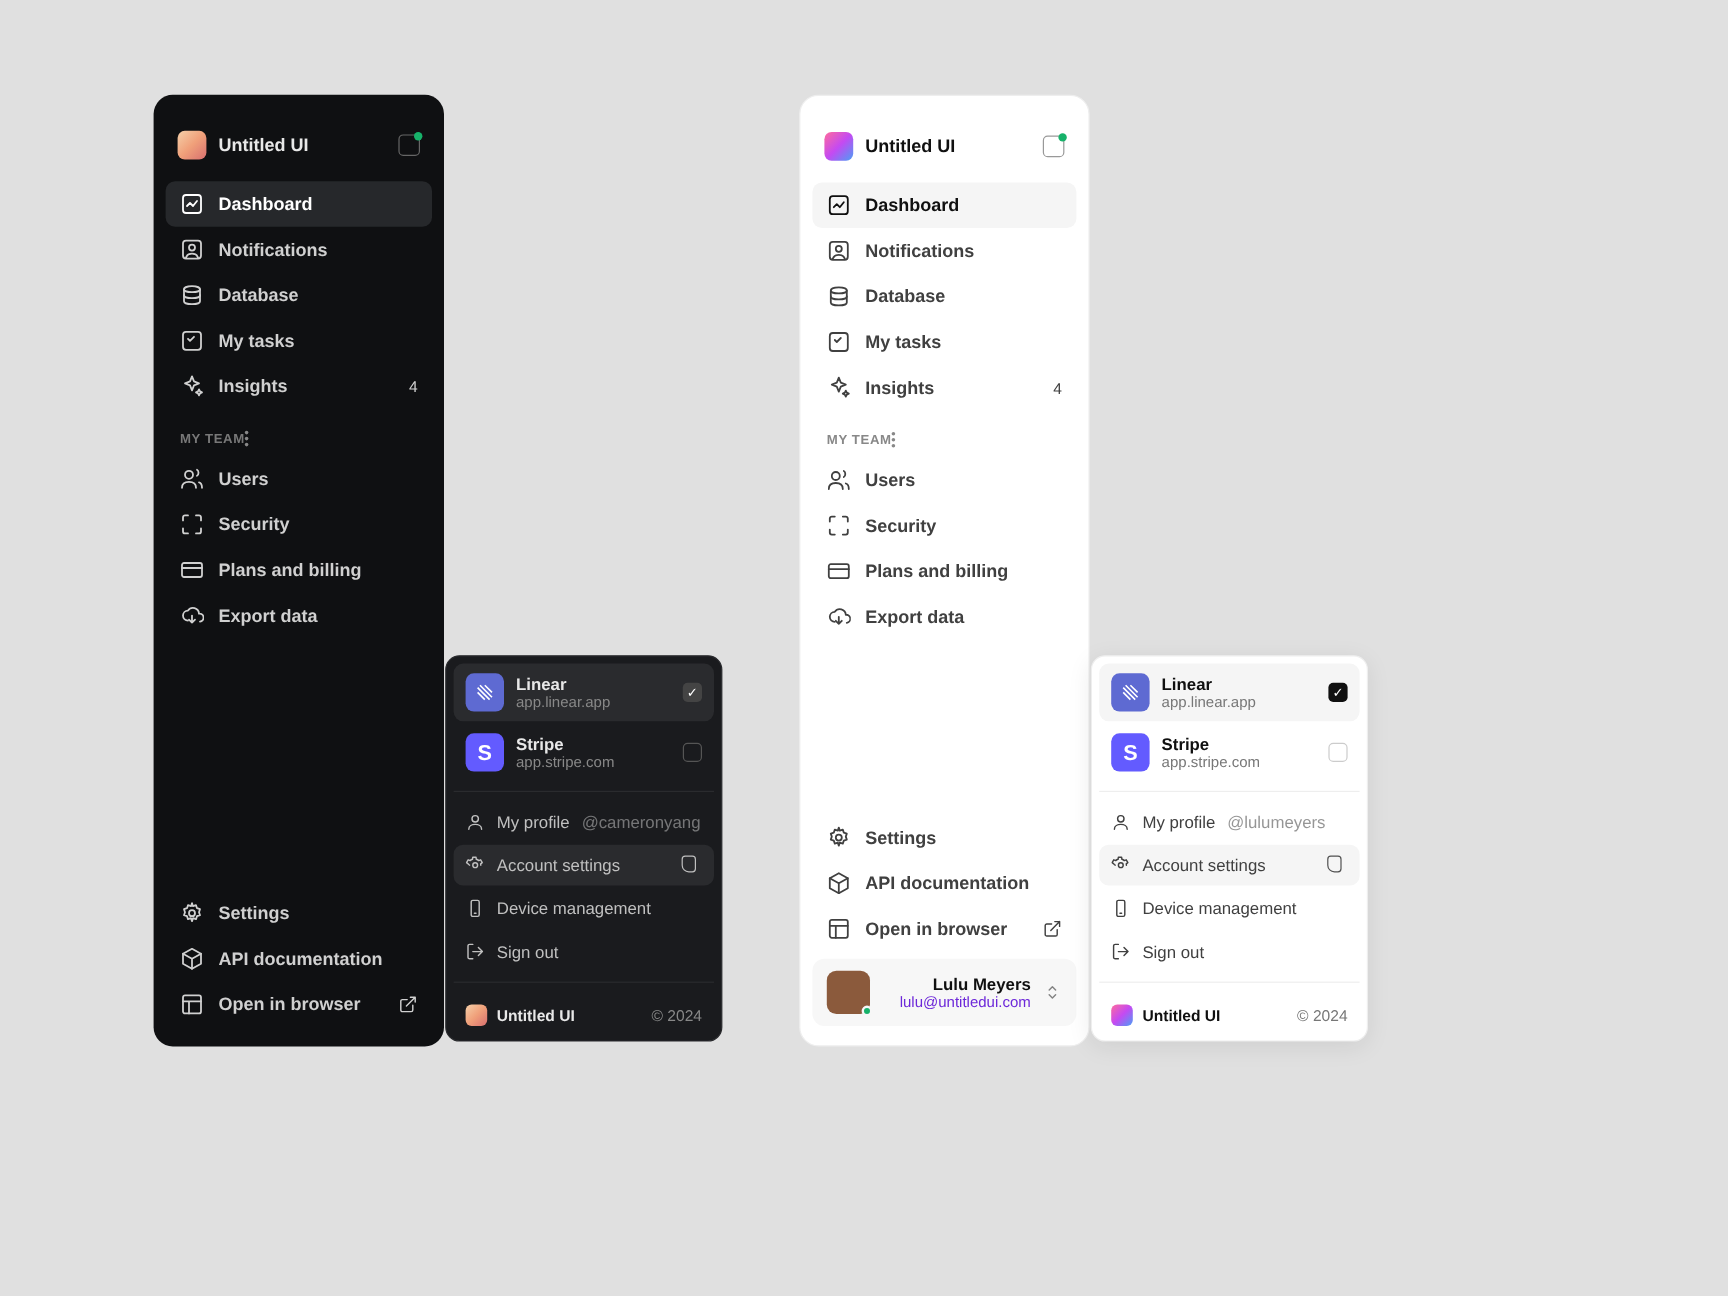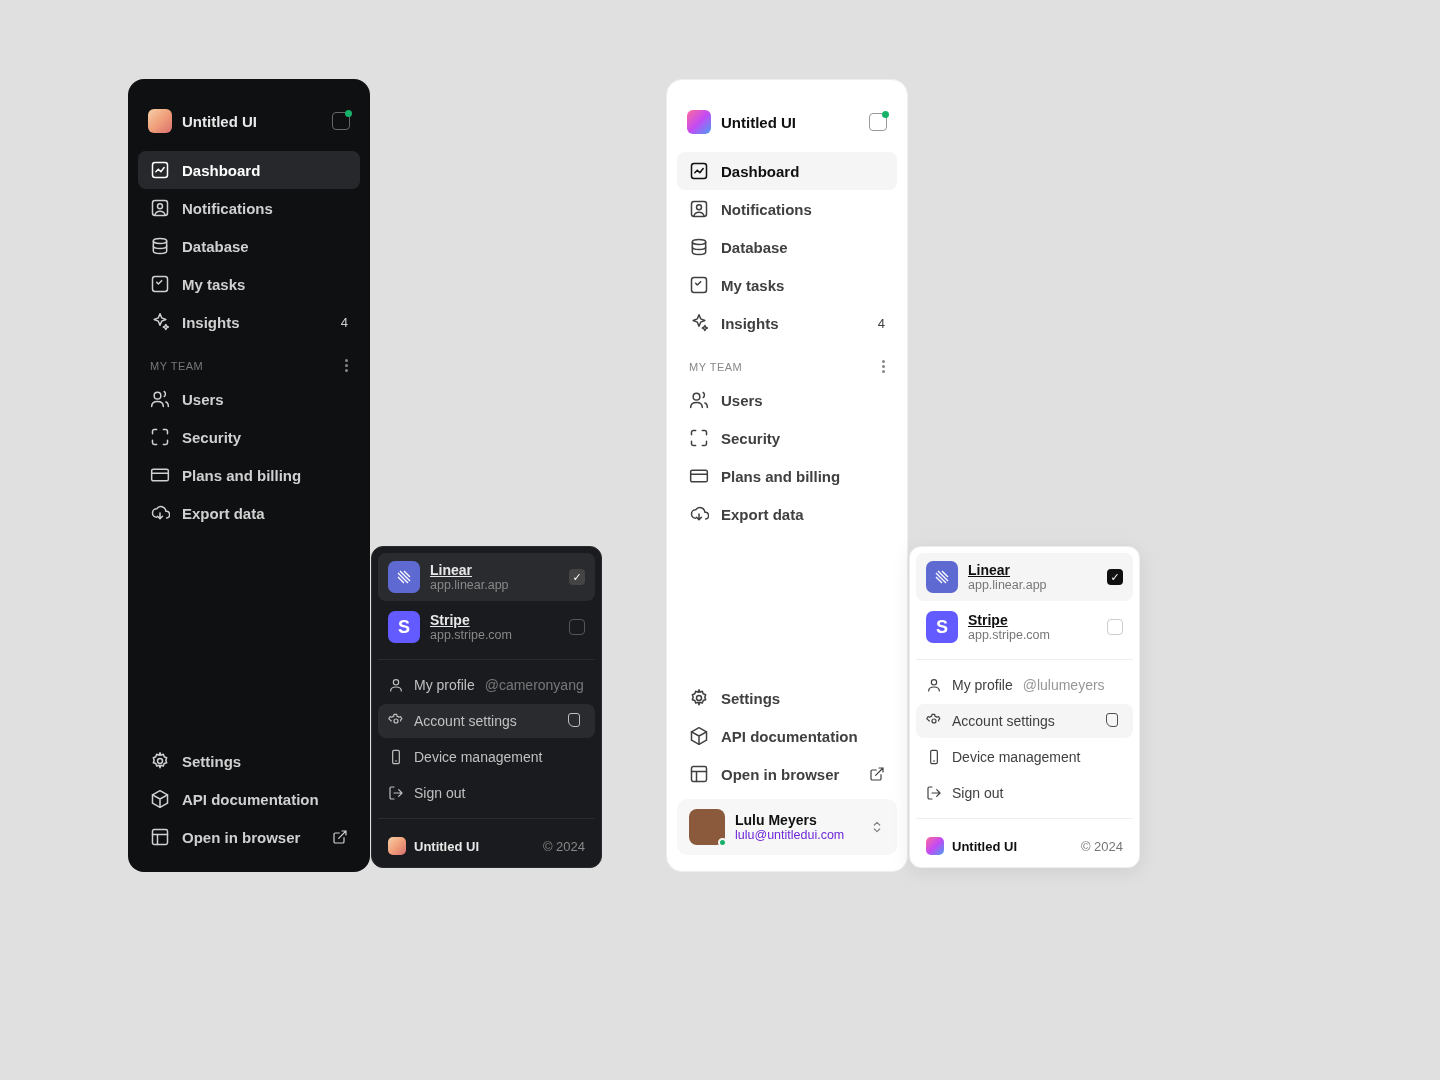--- a/index.html
+++ b/index.html
@@ -29,30 +29,30 @@
 .notif-box { position: absolute; right: 10px; width: 18px; height: 18px; border: 1.5px solid; border-radius: 4px; }
 .dark .notif-box { border-color: #666; }
 .light .notif-box { border-color: #999; }
 .notif-dot { position: absolute; width: 7px; height: 7px; background: #17b26a; border-radius: 50%; right: -3px; top: -3px; }
 .nav-item { display: flex; align-items: center; gap: 12px; padding: 9px 12px; border-radius: 8px; font-size: 15px; font-weight: 600; cursor: pointer; position: relative; }
 .dark .nav-item { color: #d0d0d0; }
 .light .nav-item { color: #404040; }
 .dark .nav-item.active { background: #26282b; color: #fff; }
 .light .nav-item.active { background: #f5f5f5; color: #101010; }
 .badge { margin-left: auto; font-size: 13px; font-weight: 500; }
-.section-label { font-size: 11px; letter-spacing: 0.5px; padding: 18px 12px 8px; display: flex; justify-content: space-between; align-items: center; font-weight: 400; }
+.section-label { font-size: 11px; letter-spacing: 0.5px; padding: 18px 12px 8px; display: flex; justify-content: flex-start; align-items: center; font-weight: 700; }
 .dark .section-label { color: #787878; }
 .light .section-label { color: #888; }
 .dots-v { display: inline-flex; flex-direction: column; gap: 2px; }
 .dots-v span { width: 3px; height: 3px; border-radius: 50%; background: #888; }
 .spacer { flex: 1; }
 .ext-icon { margin-left: auto; }
 .user-card { display: flex; align-items: center; gap: 10px; padding: 10px 12px; border-radius: 10px; cursor: pointer; margin-top: 6px; }
 .dark .user-card { background: #1c1d1f; }
-.light .user-card { background: #f7f7f7; }
+.light .user-card { background: #f7f7f7; text-align: right; }
 .avatar { width: 36px; height: 36px; border-radius: 8px; position: relative; }
 .dark .avatar { background: #d4c4b0; }
 .light .avatar { background: #8b5a3c; }
 .online-dot { position: absolute; width: 9px; height: 9px; background: #17b26a; border-radius: 50%; right: -2px; bottom: -2px; border: 2px solid; }
 .dark .online-dot { border-color: #1c1d1f; }
 .light .online-dot { border-color: #f7f7f7; }
 .user-info { flex: 1; min-width: 0; }
 .user-name { font-size: 14px; font-weight: 600; }
 .user-email { font-size: 12.5px; }
 .dark .user-email { color: #888; }
@@ -69,21 +69,21 @@
 }
 .popup.dark { left: 371px; top: 546px; background: #1a1b1e; border: 1px solid #2a2b2e; }
 .popup.light { left: 909px; top: 546px; background: #fff; border: 1px solid #eee; box-shadow: 0 4px 20px rgba(0,0,0,0.08); }
 .app-row { display: flex; align-items: center; gap: 10px; padding: 8px 10px; border-radius: 8px; cursor: pointer; }
 .dark .app-row.selected { background: #2a2b2e; }
 .light .app-row.selected { background: #f5f5f5; }
 .app-icon { width: 32px; height: 32px; border-radius: 7px; display: flex; align-items: center; justify-content: center; color: #fff; font-weight: 700; }
 .app-icon.linear { background: #5E6AD2; }
 .app-icon.stripe { background: #635BFF; font-size: 18px; }
 .app-info { flex: 1; }
-.app-name { font-size: 14px; font-weight: 600; text-decoration: underline; }
+.app-name { font-size: 14px; font-weight: 600; }
 .dark .app-name { color: #e8e8e8; }
 .light .app-name { color: #101010; }
 .app-url { font-size: 12.5px; }
 .dark .app-url { color: #888; }
 .light .app-url { color: #777; }
 .check { width: 16px; height: 16px; border-radius: 4px; border: 1.5px solid; display: flex; align-items: center; justify-content: center; }
 .dark .check { border-color: #555; }
 .light .check { border-color: #ccc; }
 .check.on { border: none; }
 .dark .check.on { background: #444; }

